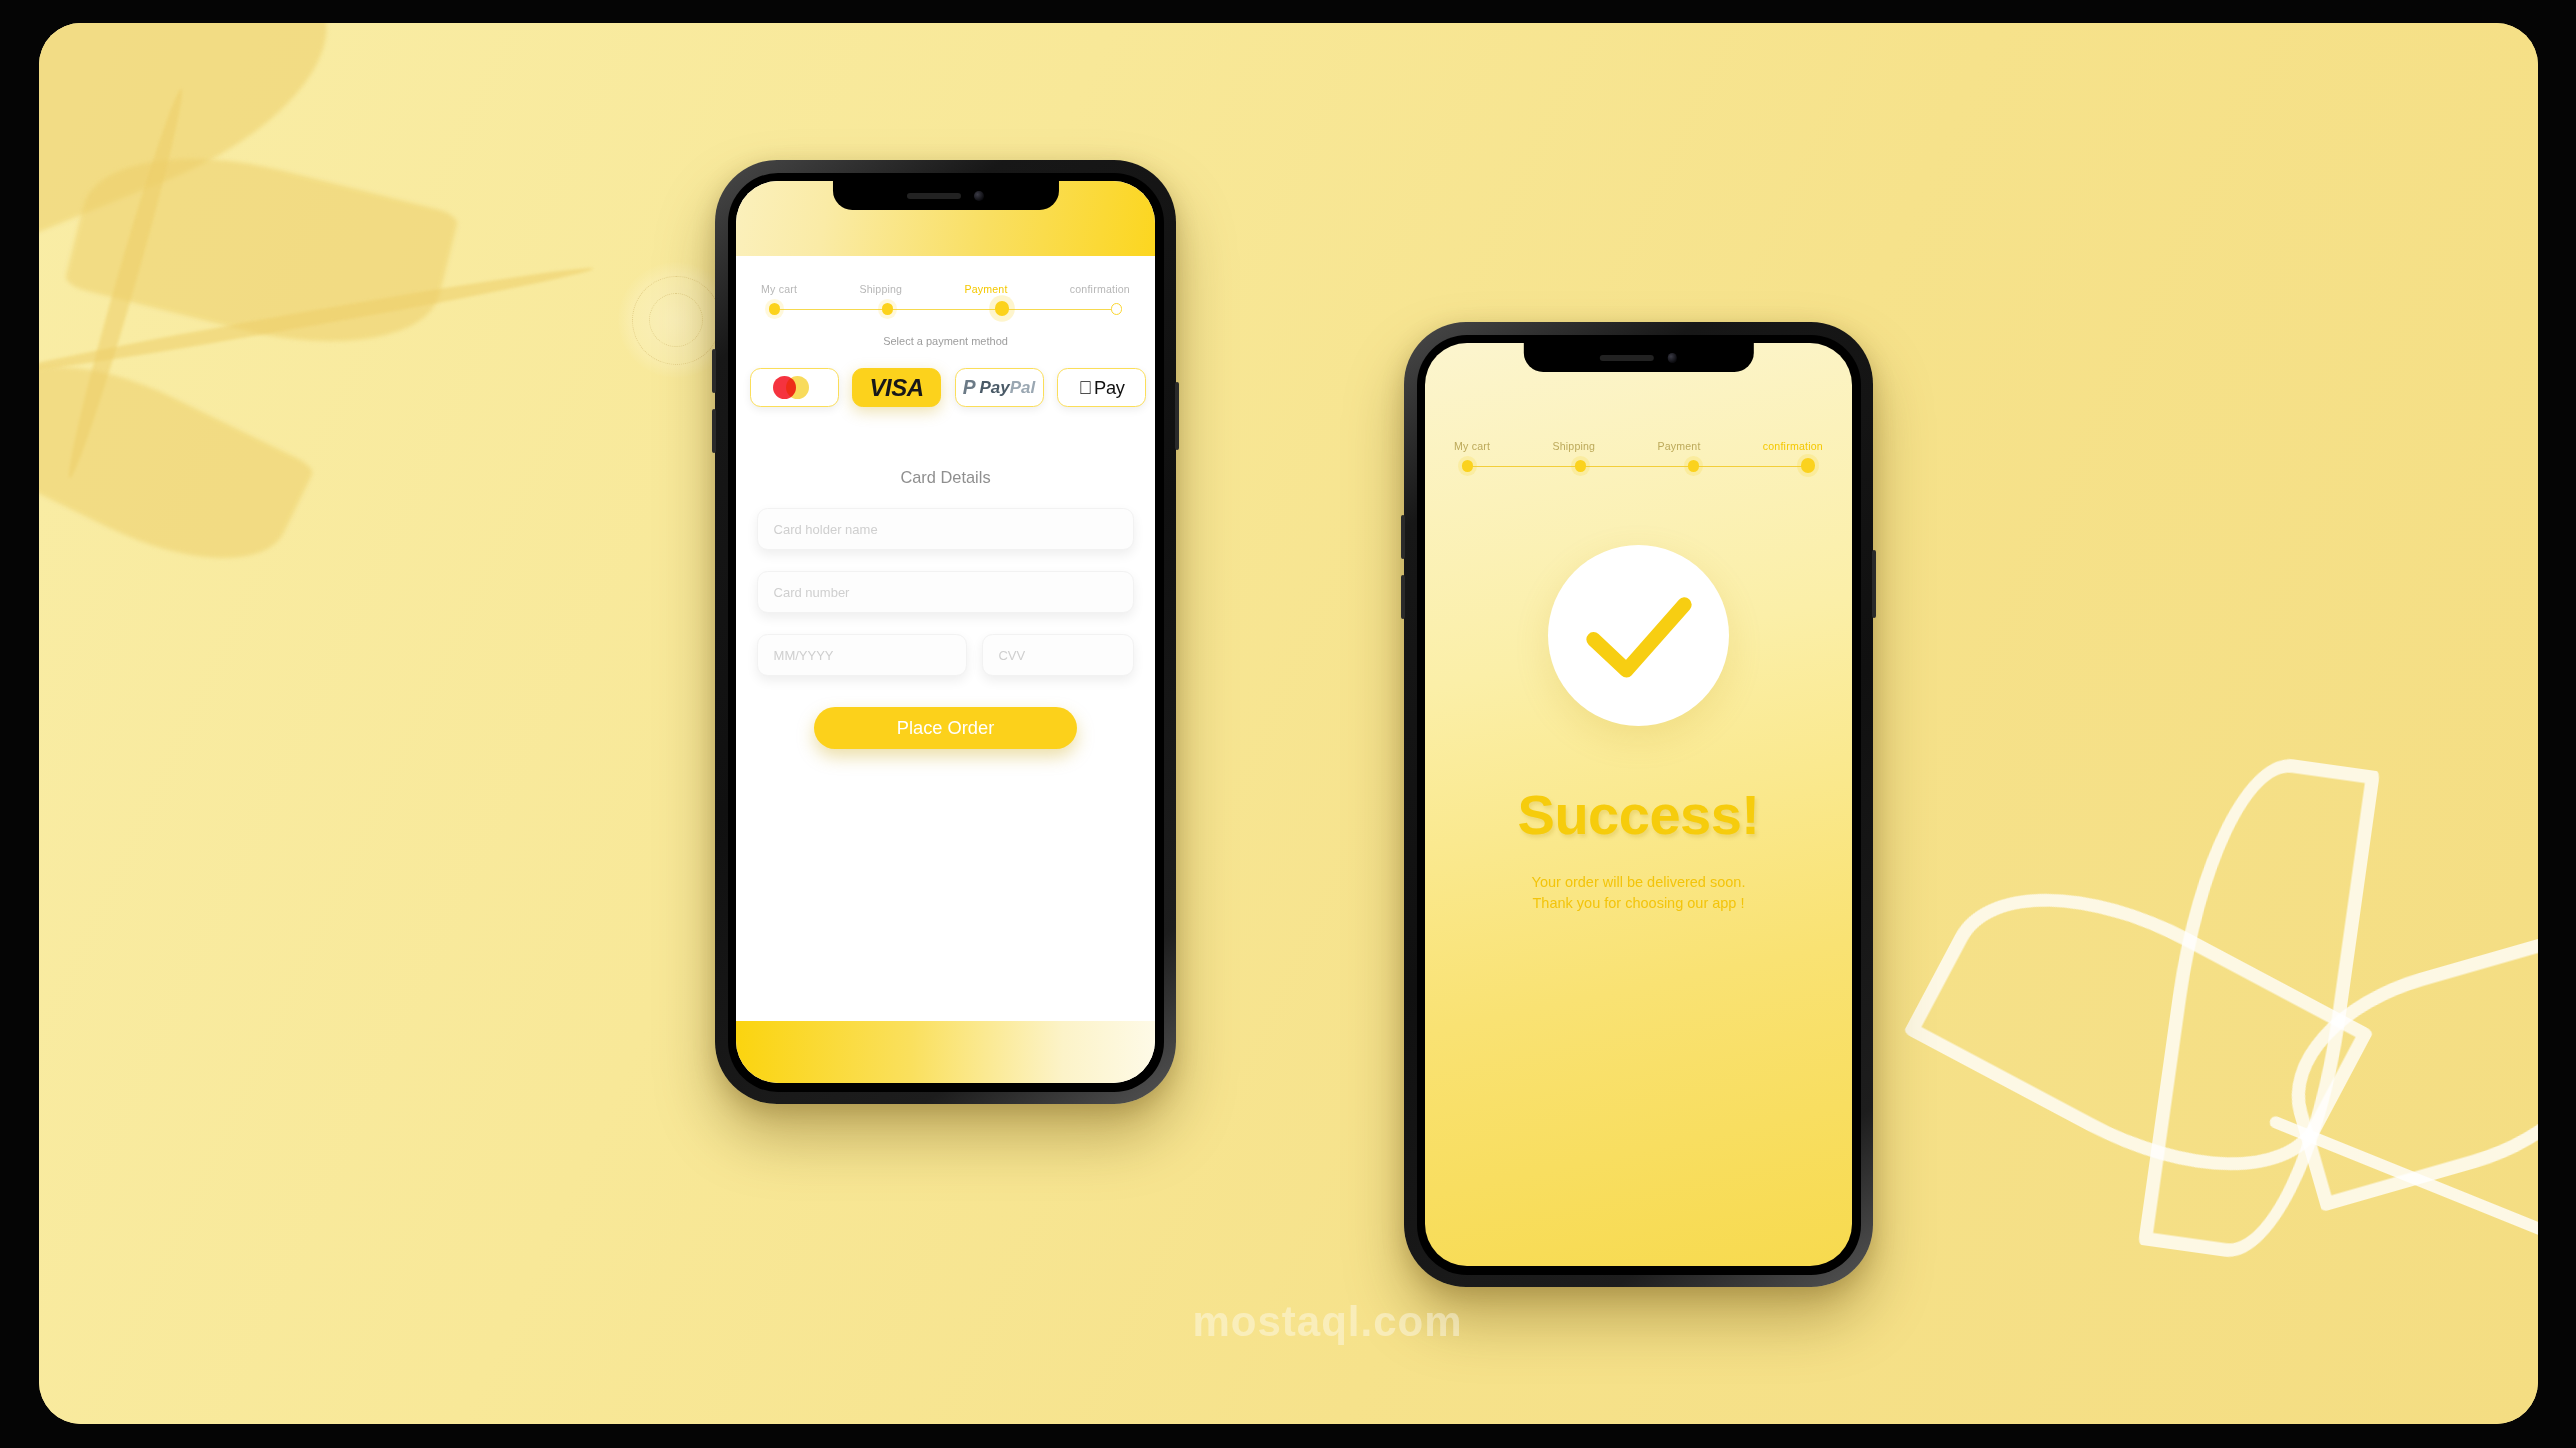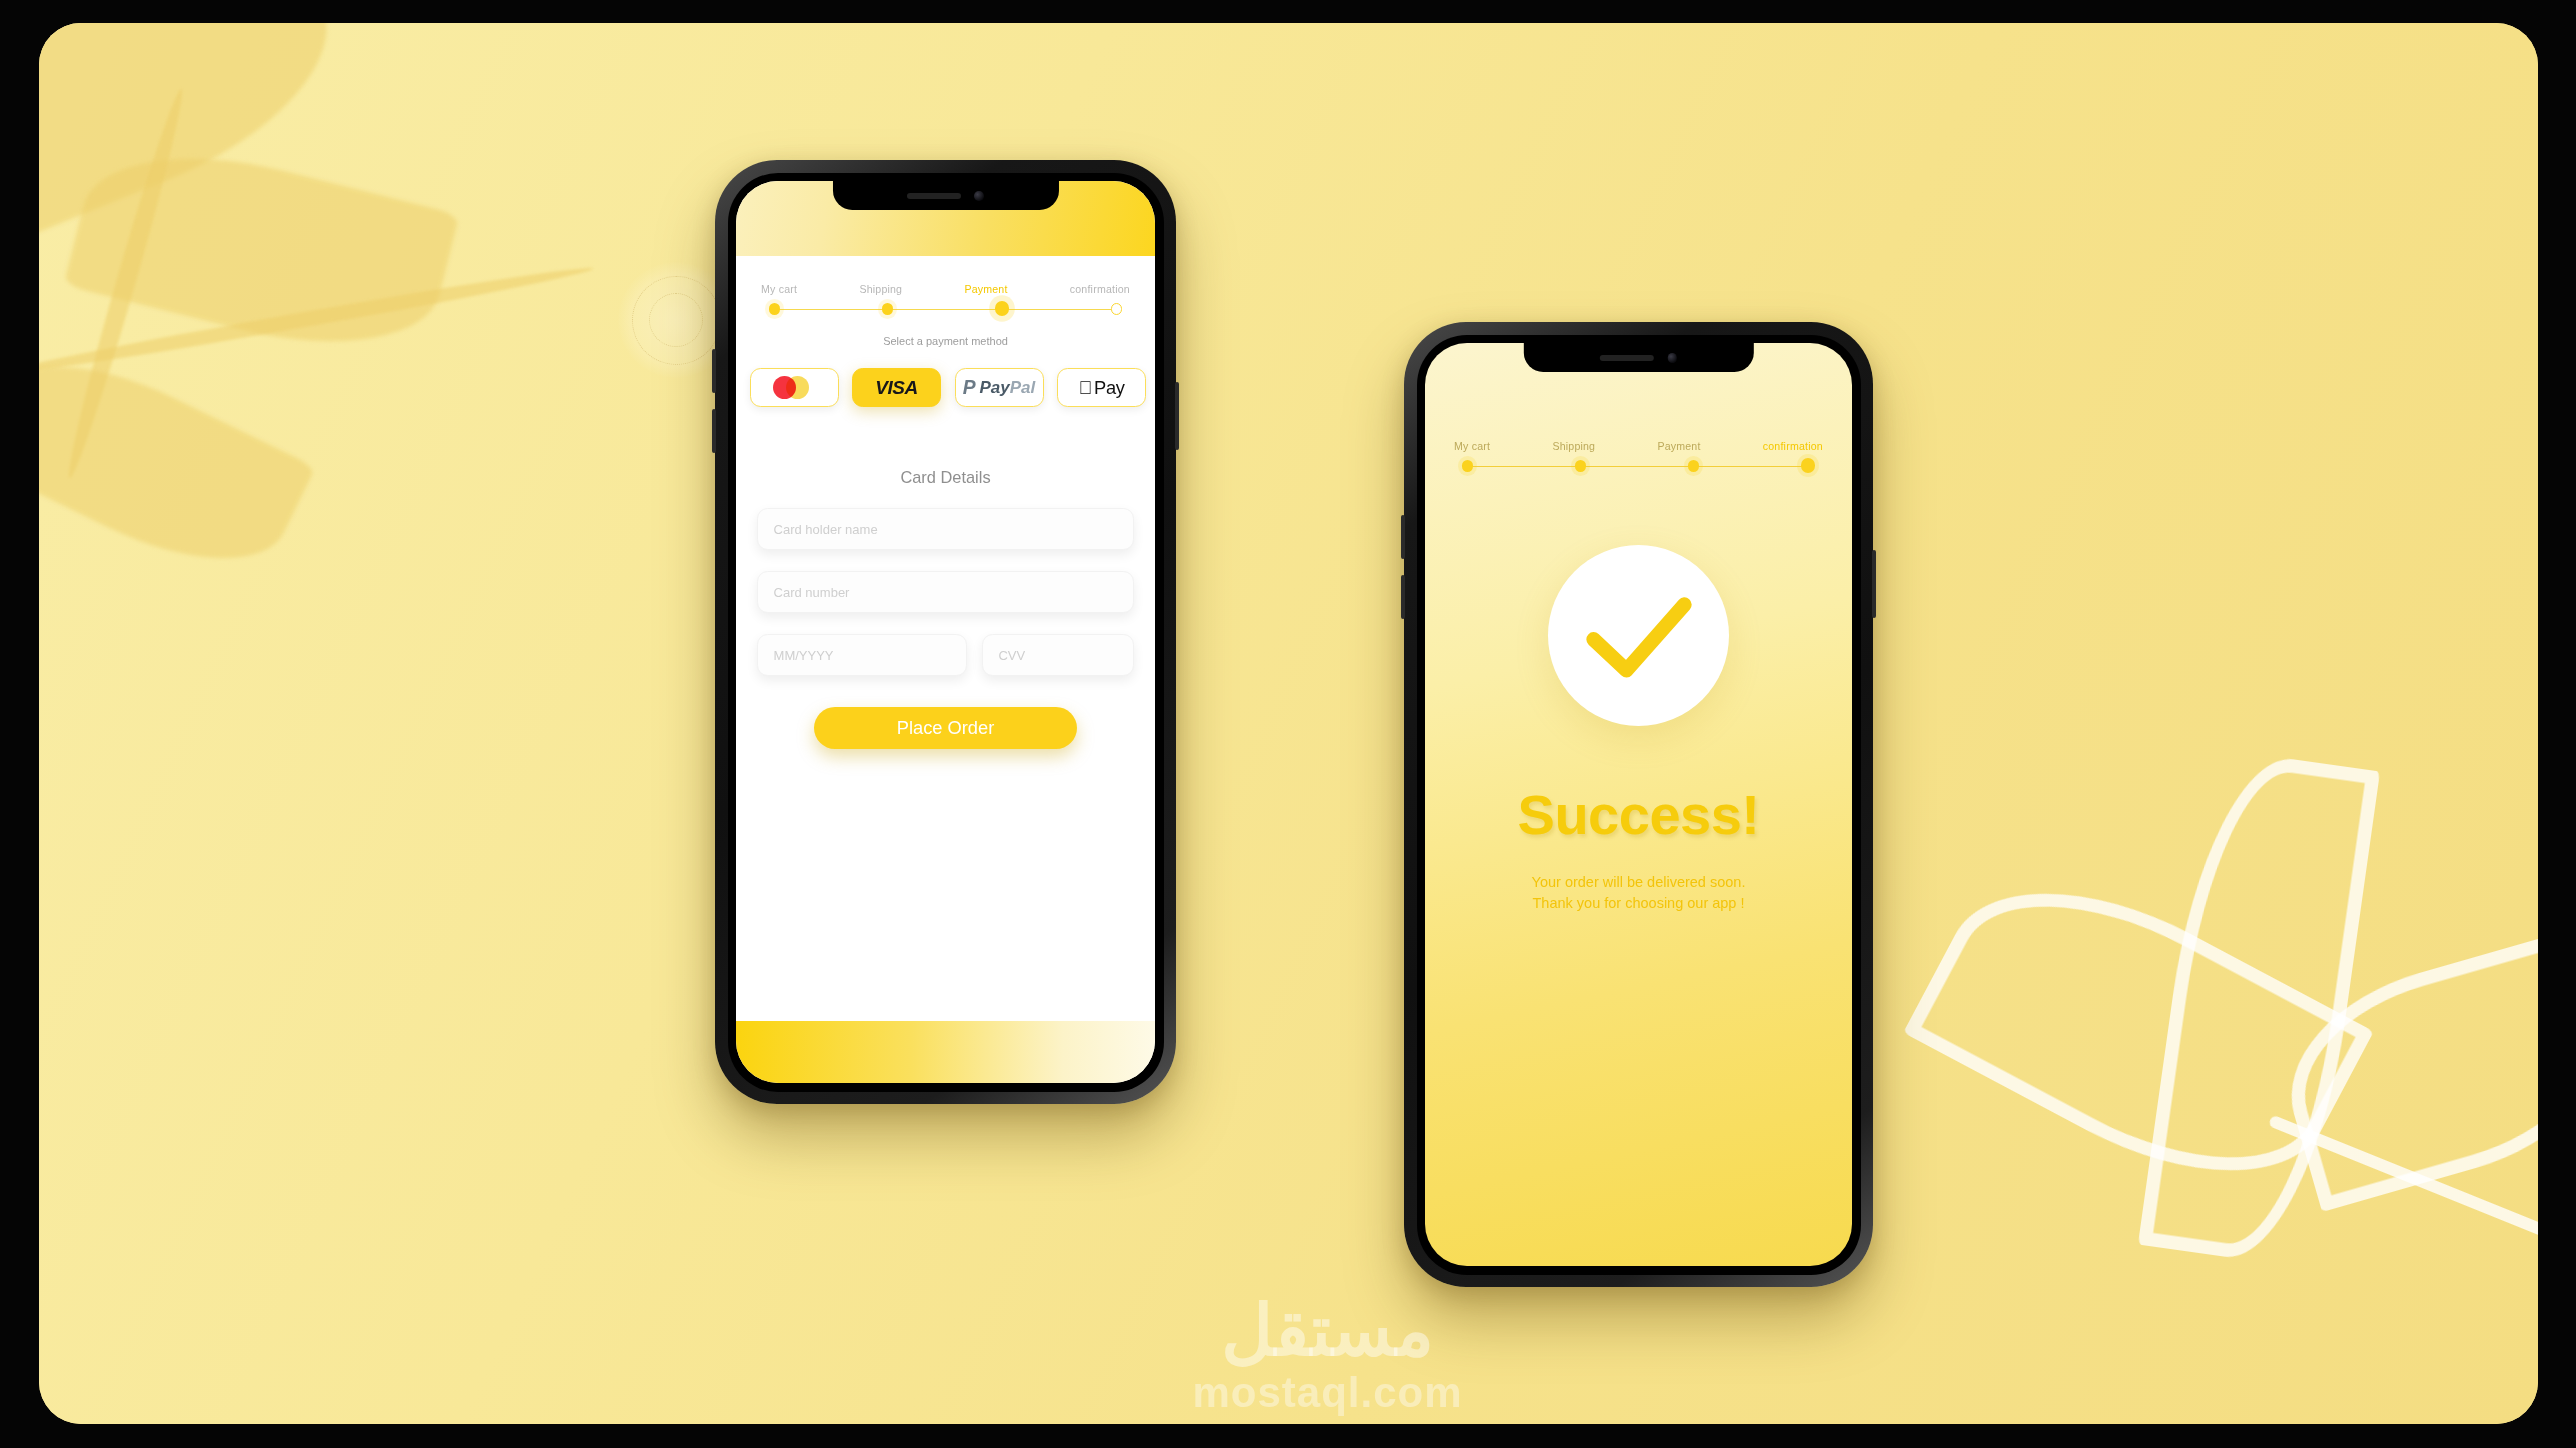--- a/index.html
+++ b/index.html
@@ -195,21 +195,21 @@
     background:#FCD21C; border-color:#FCD21C;
     box-shadow:0 4.8px 15.4px rgba(200,160,0,0.30);
   }
   .mcLogo { position:relative; width:46px; height:29px; }
   .mcLogo span {
     position:absolute; top:2.9px; width:23px; height:23px; border-radius:50%;
   }
   .mcRed  { left:1.9px;  background:#F5333F; }
   .mcYel  { left:14.5px; background:#F8DB5C; mix-blend-mode:multiply; }
   .visaTxt {
-    font-size:19px; font-weight:700; font-style:italic;
+    font-size:24px; font-weight:700; font-style:italic;
     letter-spacing:-0.5px; color:#17171a;
     font-family:"Liberation Sans", sans-serif;
   }
   .ppWrap { display:flex; align-items:center; gap:3.9px; }
   .ppMark {
     font-size:19.3px; font-weight:700; font-style:italic; color:#6b7a86;
     line-height:1;
   }
   .ppText { font-size:17px; font-weight:700; font-style:italic; line-height:1; }
   .ppText i { font-style:italic; }
@@ -435,19 +435,18 @@
             <div class="successMsg">
               <div>Your order will be delivered soon.</div>
               <div>Thank you for choosing our app !</div>
             </div>
           </div>
         </div>
       </div>
     </div>
 
     <div id="watermark">
-      <div id="wmAr">مستقل</div>
       <div id="wmEn">mostaql.com</div>
     </div>
 
   </div>
 </div>
 
 
 </body></html>

